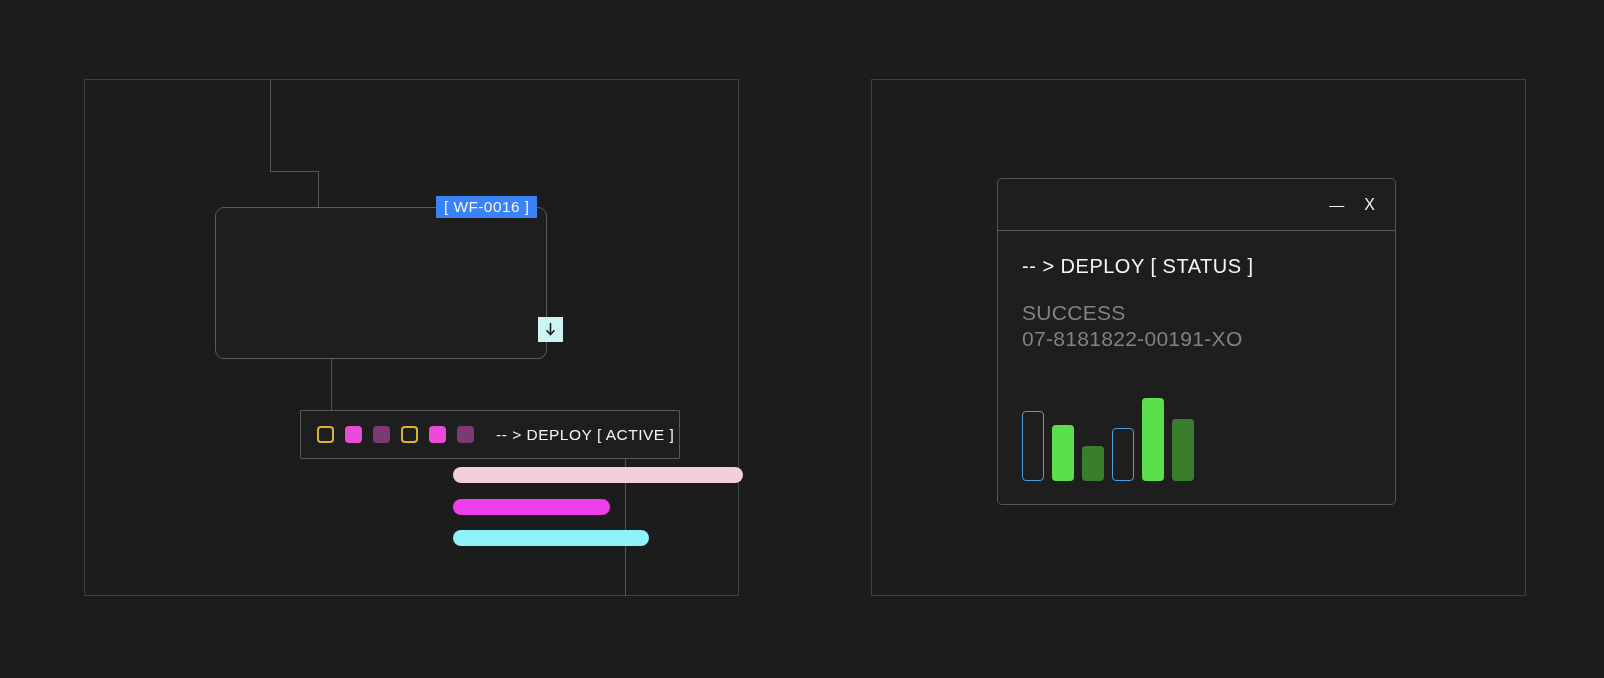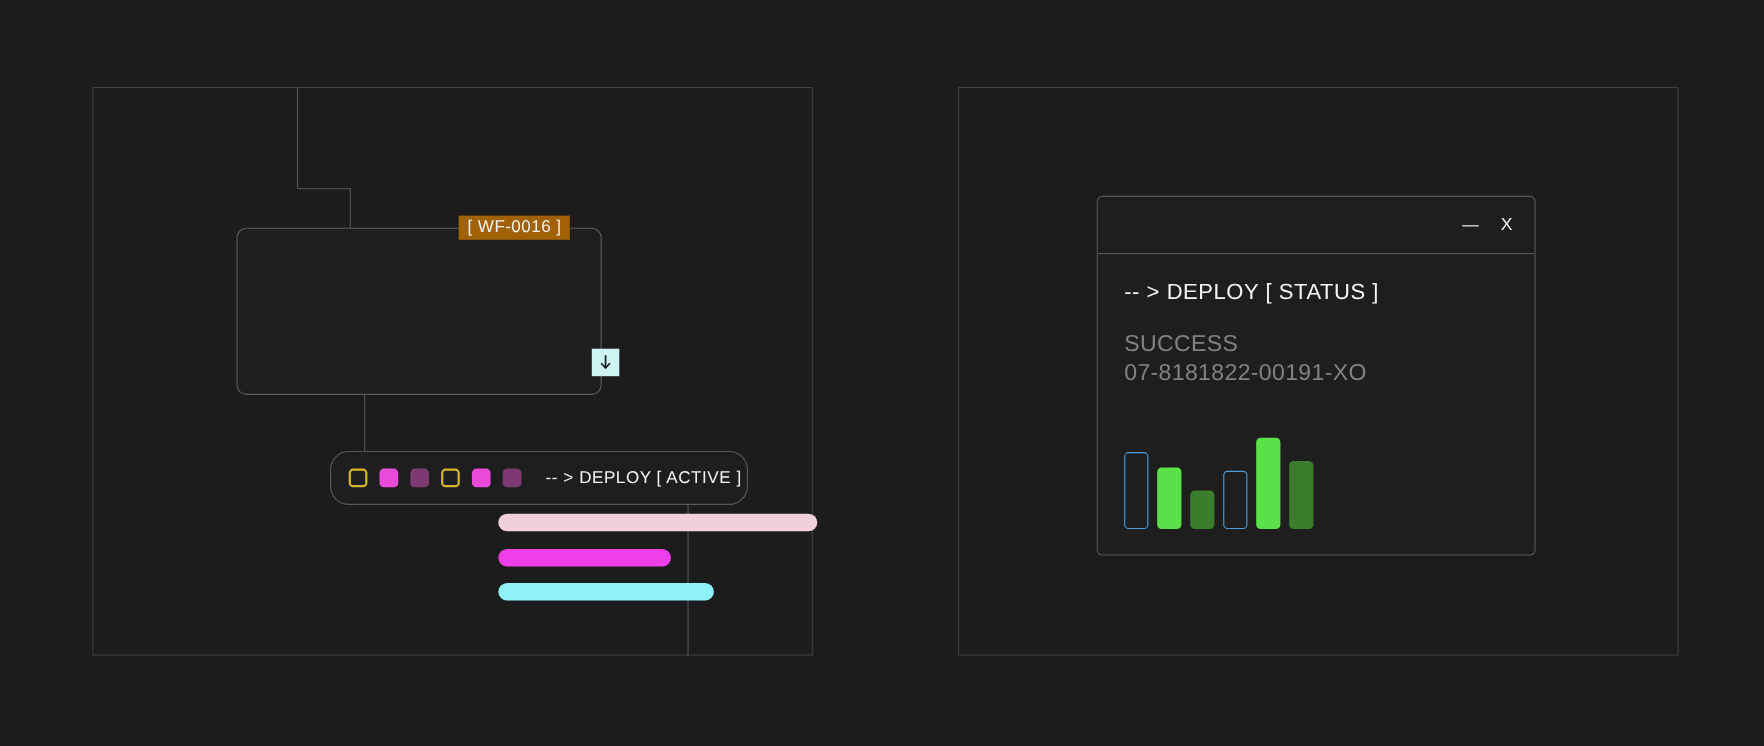--- a/index.html
+++ b/index.html
@@ -43,24 +43,24 @@
     top: 207px;
     width: 332px;
     height: 152px;
     border: 1px solid #5a5d5d;
     border-radius: 9px;
     box-sizing: border-box;
     background: #1e1e1e;
   }
   #wf-label {
     position: absolute;
-    left: 417px;
+    left: 436px;
     top: 196px;
     padding: 0 8px;
-    background: #a16207;
+    background: #3b82f6;
     color: #f2f2f2;
     font-size: 15.5px;
     letter-spacing: 0.4px;
     line-height: 22px;
     white-space: nowrap;
   }
 
   .pill {
     position: absolute;
     height: 16px;
@@ -85,21 +85,21 @@
   #download-chip svg { display: block; }
 
   
   #deploy-bar {
     position: absolute;
     left: 300px;
     top: 410px;
     width: 380px;
     height: 49px;
     border: 1px solid #565959;
-    border-radius: 17px;
+    border-radius: 1px;
     box-sizing: border-box;
     background: #1e1e1e;
     display: flex;
     align-items: center;
     padding-left: 16px;
     gap: 11px;
   }
   .swatch {
     width: 17px;
     height: 17px;

